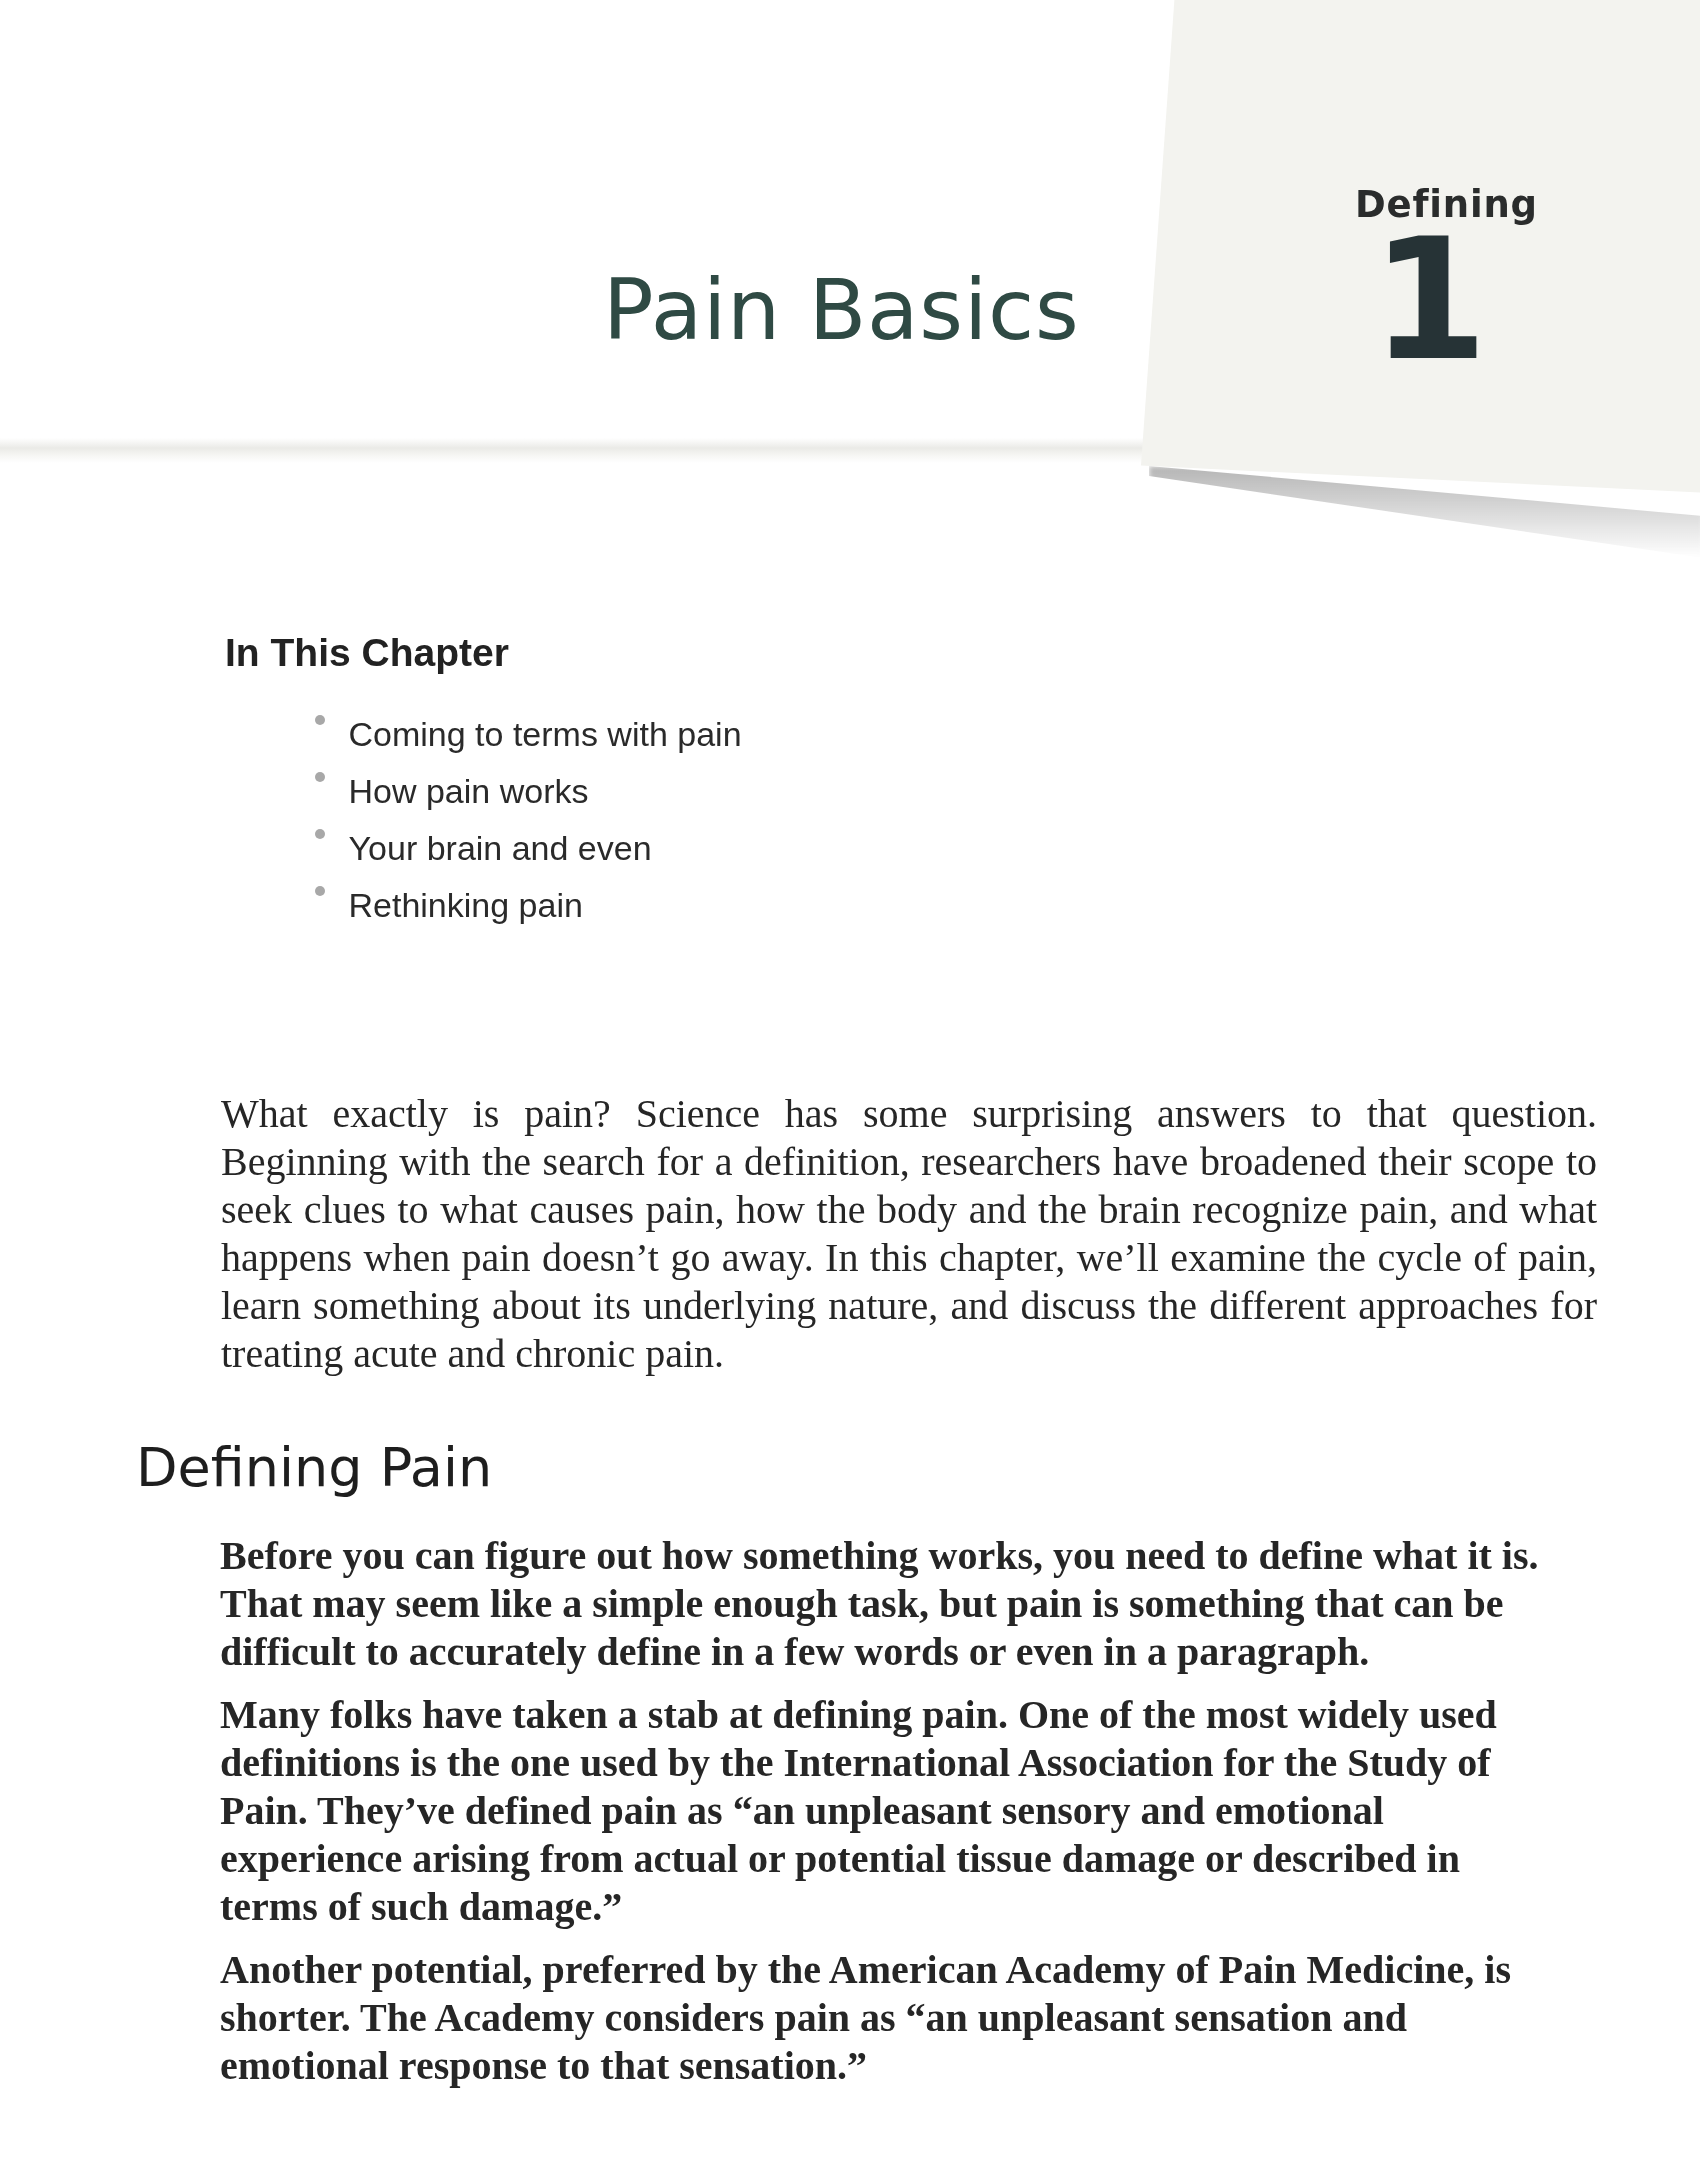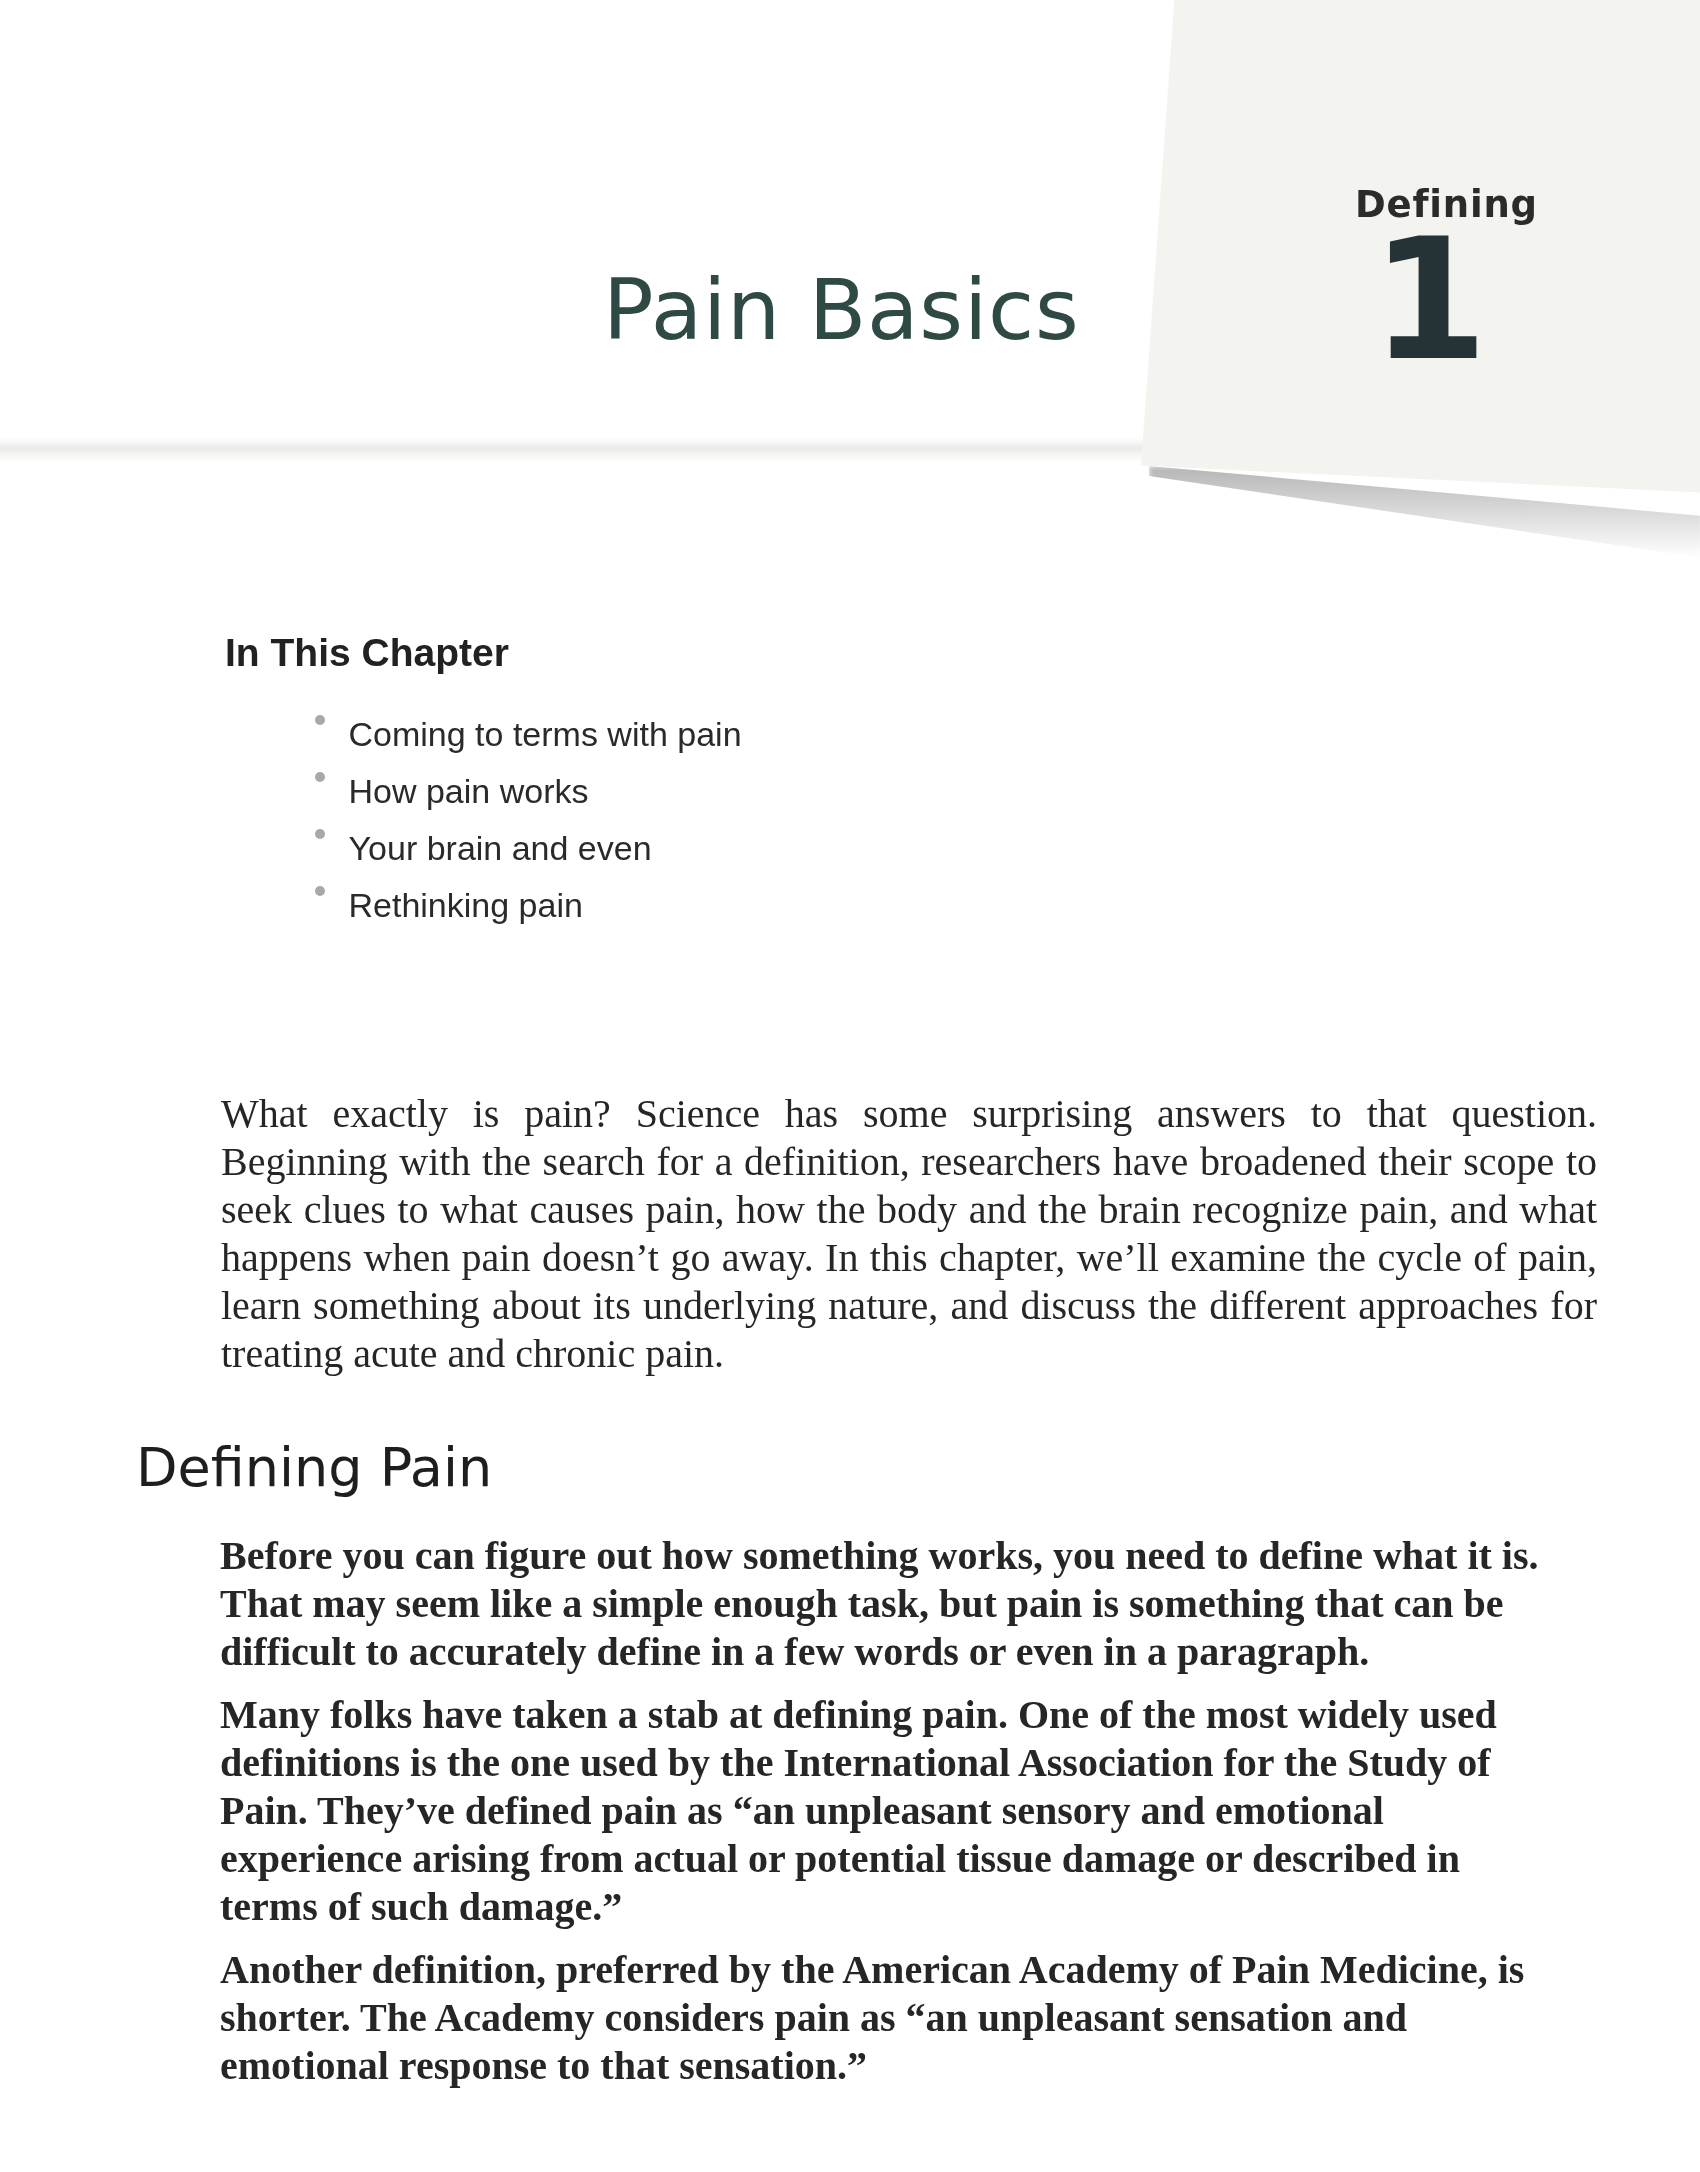--- a/index.html
+++ b/index.html
@@ -166,15 +166,15 @@
   </li>
 </ul>
 
 <p class="body-text intro">What exactly is pain? Science has some surprising answers to that question. Beginning with the search for a definition, researchers have broadened their scope to seek clues to what causes pain, how the body and the brain recognize pain, and what happens when pain doesn’t go away. In this chapter, we’ll examine the cycle of pain, learn something about its underlying nature, and discuss the different approaches for treating acute and chronic pain.</p>
 
 <h2 class="section-heading">Defining Pain</h2>
 
 <div class="section-body">
   <p class="body-text">Before you can figure out how something works, you need to define what it is. That may seem like a simple enough task, but pain is something that can be difficult to accurately define in a few words or even in a paragraph.</p>
   <p class="body-text">Many folks have taken a stab at defining pain. One of the most widely used definitions is the one used by the International Association for the Study of Pain. They’ve defined pain as “an unpleasant sensory and emotional experience arising from actual or potential tissue damage or described in terms of such damage.”</p>
-  <p class="body-text">Another definition, preferred by the American Academy of Pain Medicine, is shorter. The Academy considers pain as “an unpleasant sensation and emotional response to that sensation.”</p>
+  <p class="body-text">Another potential, preferred by the American Academy of Pain Medicine, is shorter. The Academy considers pain as “an unpleasant sensation and emotional response to that sensation.”</p>
 </div>
 
 
 </body></html>

